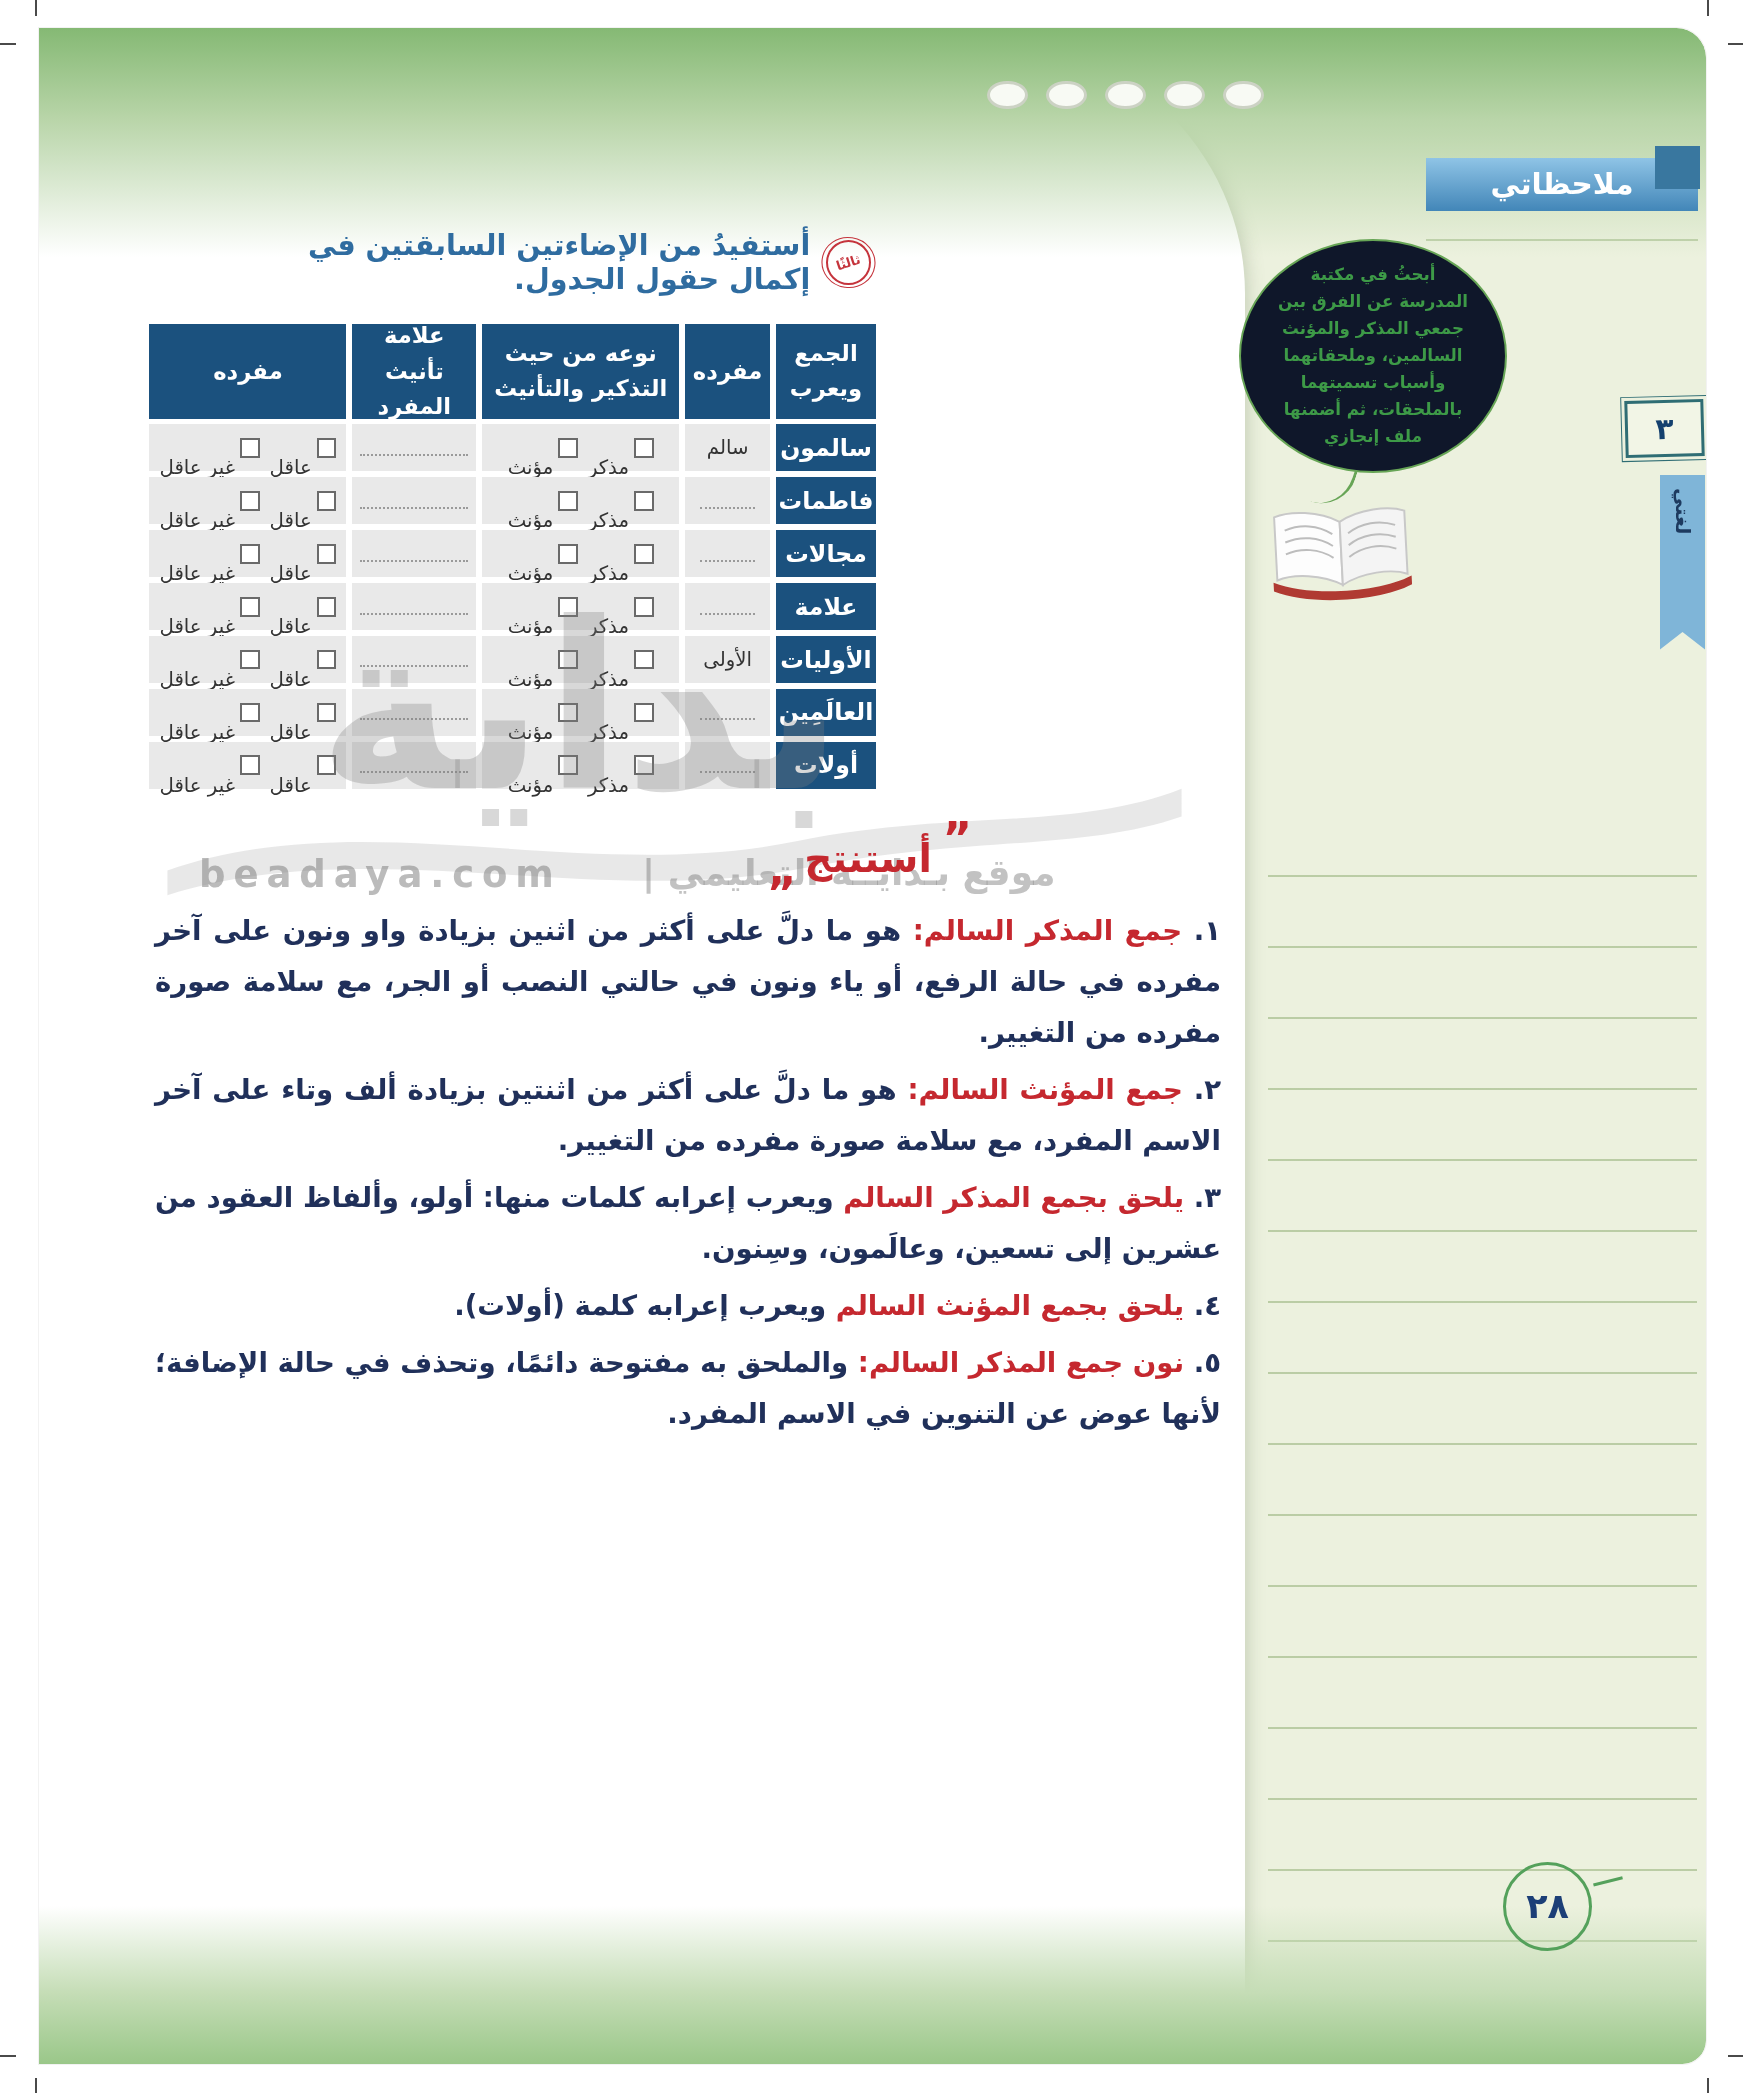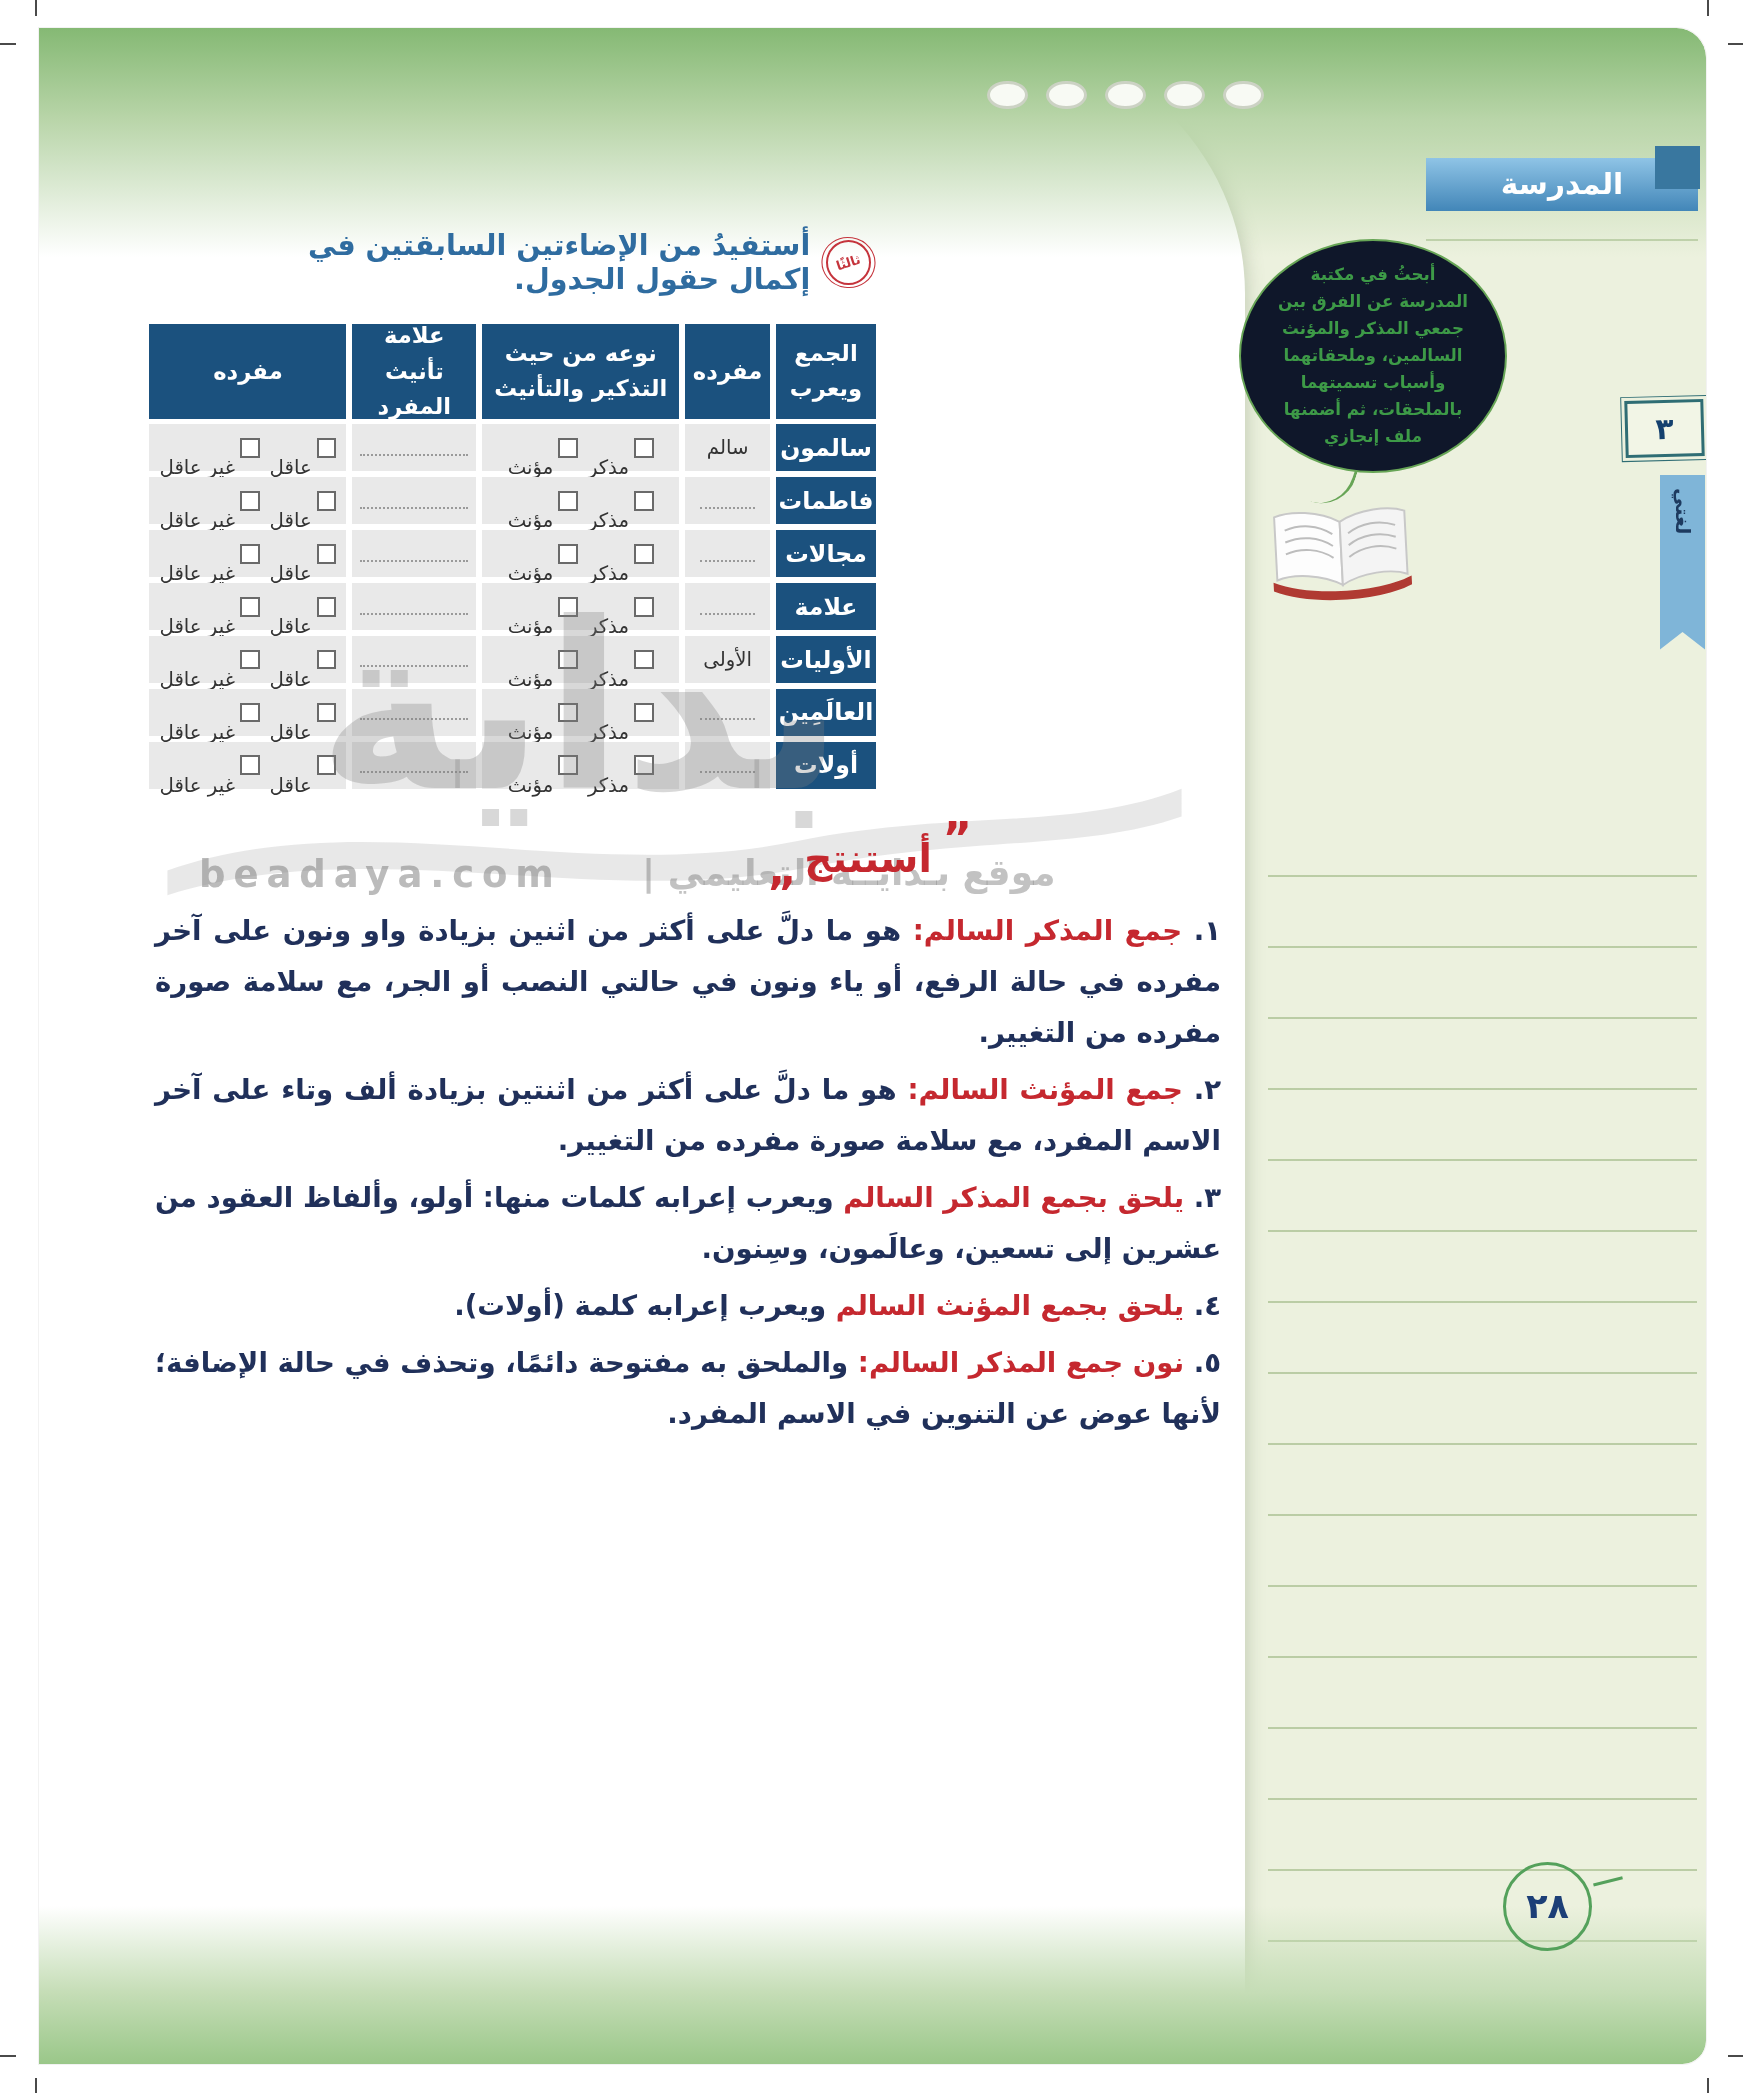--- a/index.html
+++ b/index.html
@@ -189,21 +189,21 @@
 
   <div class="top-gradient"></div>
 
   <span class="hole" style="left:948px;"></span>
   <span class="hole" style="left:1007px;"></span>
   <span class="hole" style="left:1066px;"></span>
   <span class="hole" style="left:1125px;"></span>
   <span class="hole" style="left:1184px;"></span>
 
   <div class="notes-ribbon">
-    <span>المدرسة</span>
+    <span>ملاحظاتي</span>
   </div>
 
   <div class="bubble">
     <span>أبحثُ في مكتبة المدرسة عن الفرق بين جمعي المذكر والمؤنث السالمين، وملحقاتهما وأسباب تسميتهما بالملحقات، ثم أضمنها ملف إنجازي</span>
   </div>
   <div class="bubble-tail"></div>
 
   <div class="book-icon">
     <svg width="158" height="116" viewBox="0 0 160 115">
       <path d="M10 88 C 45 104, 115 104, 150 88 L150 97 C115 113,45 113,10 97 Z" fill="#b03a32"></path>

